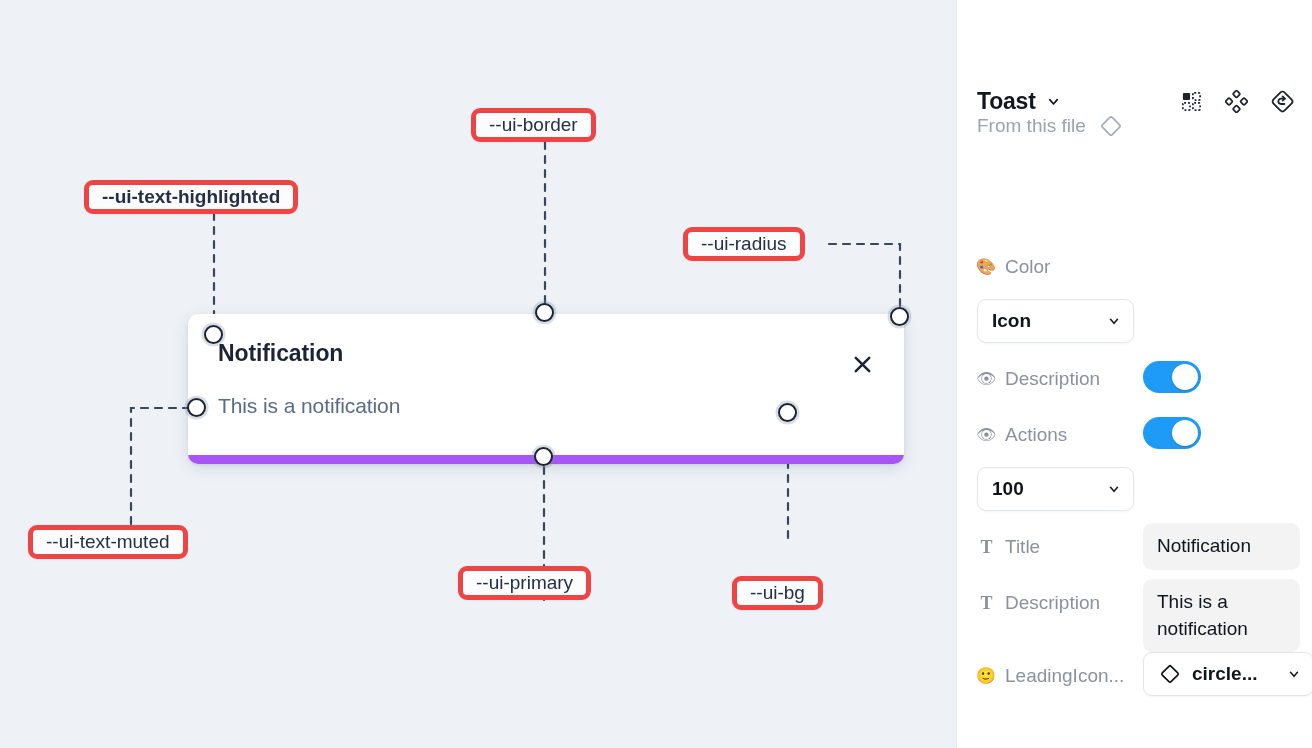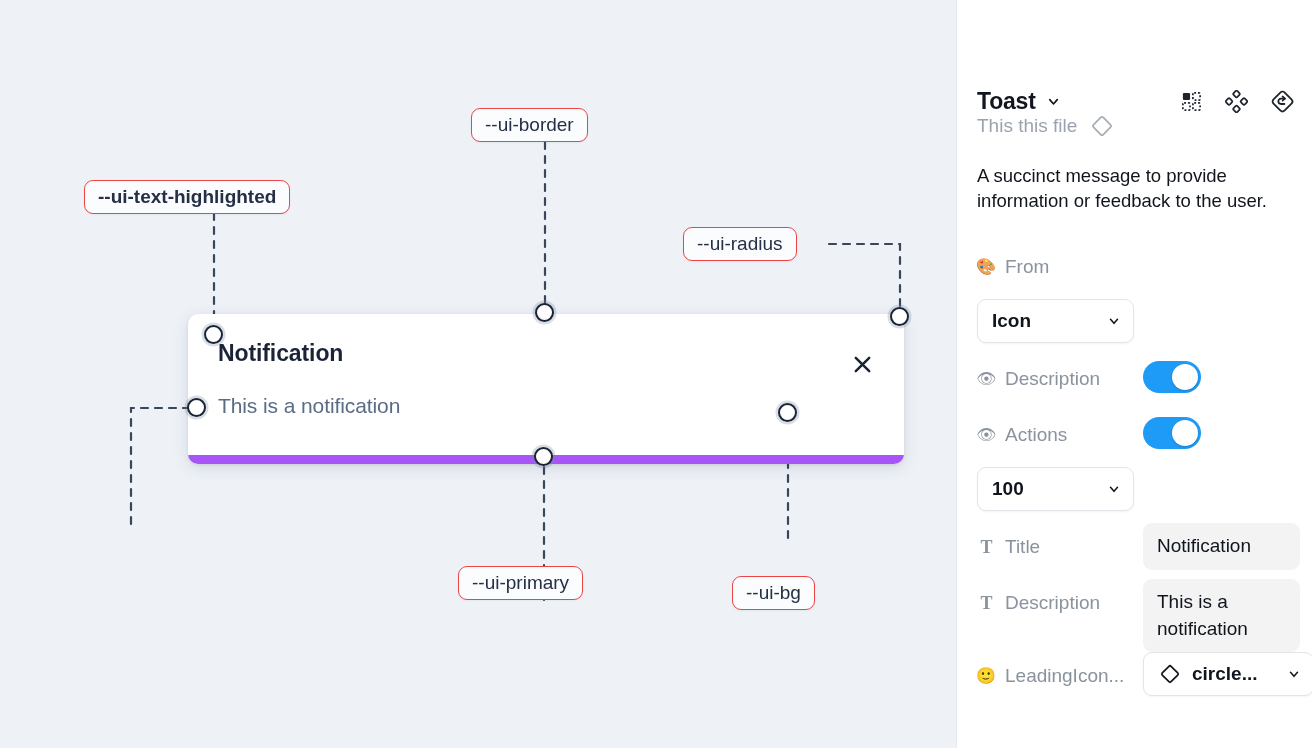--- a/index.html
+++ b/index.html
@@ -52,21 +52,21 @@
     position: absolute; left: 0; bottom: 0;
     height: 9px; background: #a855f7;
   }
 
   
   .pill {
     position: absolute;
     display: inline-flex; align-items: center;
     height: 34px; padding: 0 13px;
     background: #fbfcfe;
-    border: 1px solid #ef4444;
+    border: 5px solid #ef4444;
     border-radius: 9px;
     font-size: 19px; color: #253046;
     white-space: nowrap;
     box-shadow: 0 1px 2px rgba(40,55,80,0.05);
     cursor: pointer;
   }
 
   
   .node {
     position: absolute;
@@ -198,20 +198,21 @@
         <svg width="23" height="23" viewBox="0 0 24 24" fill="none" stroke="#1b2436" stroke-width="2.6" stroke-linecap="round">
           <path d="M5 5 L19 19 M19 5 L5 19"></path>
         </svg>
       </div>
       <div class="toast-progress" style="width:100%"></div>
     </div>
 
     <div class="pill" style="left:84px;  top:180px;font-weight:bold;">--ui-text-highlighted</div>
     <div class="pill" style="left:471px; top:108px;">--ui-border</div>
     <div class="pill" style="left:683px; top:227px;">--ui-radius</div>
+    <div class="pill" style="left:28px;  top:525px;">--ui-text-muted</div>
     <div class="pill" style="left:458px; top:566px;">--ui-primary</div>
     <div class="pill" style="left:732px; top:539px;margin-top:37px;">--ui-bg</div>
 
     <div class="node" style="left:204px; top:325px;"></div>
     <div class="node" style="left:535px; top:303px;"></div>
     <div class="node" style="left:890px; top:307px;"></div>
     <div class="node" style="left:187px; top:398px;"></div>
     <div class="node" style="left:534px; top:447px;"></div>
     <div class="node" style="left:778px; top:403px;"></div>
   </div>
@@ -247,36 +248,35 @@
           <svg width="25" height="25" viewBox="0 0 24 24" fill="none" stroke="#1e242c" stroke-width="1.7" stroke-linecap="round" stroke-linejoin="round">
             <rect x="4.4" y="4.4" width="15.2" height="15.2" rx="3" transform="rotate(45 12 12)"></rect>
             <path d="M14.2 9.2 H10.6 a2.6 2.6 0 0 0 0 5.2 h3.2"></path>
             <path d="M12.1 7.2 L14.4 9.2 L12.1 11.2"></path>
           </svg>
         </span>
       </span>
     </div>
 
     <div class="from-file-row">
-      <span class="from-file-label">This this file</span>
+      <span class="from-file-label">From this file</span>
       <span style="display:flex;align-items:center;">
         <svg width="26" height="26" viewBox="0 0 24 24" fill="none" stroke="#a6adb7" stroke-width="1.6" stroke-linejoin="round">
           <rect x="5.6" y="5.6" width="12.8" height="12.8" rx="1.6" transform="rotate(45 12 12)"></rect>
         </svg>
       </span>
     </div>
 
-    <div class="panel-desc">A succinct message to provide information or feedback to the user.</div>
 
     <div class="prop-list">
 
       <div class="prop-row">
         <div class="prop-label">
           <span class="picon">🎨</span>
-          <span class="lbl-txt">From</span>
+          <span class="lbl-txt">Color</span>
         </div>
       </div>
 
       <div class="prop-row">
         <div class="prop-ctrl">
           <div class="select">
             <span class="sel-val">Icon</span>
             <span class="sel-caret">
               <svg width="14" height="14" viewBox="0 0 24 24" fill="none" stroke="#11151c" stroke-width="2.6" stroke-linecap="round" stroke-linejoin="round">
                   <path d="M6 9 L12 16 L18 9"></path>

